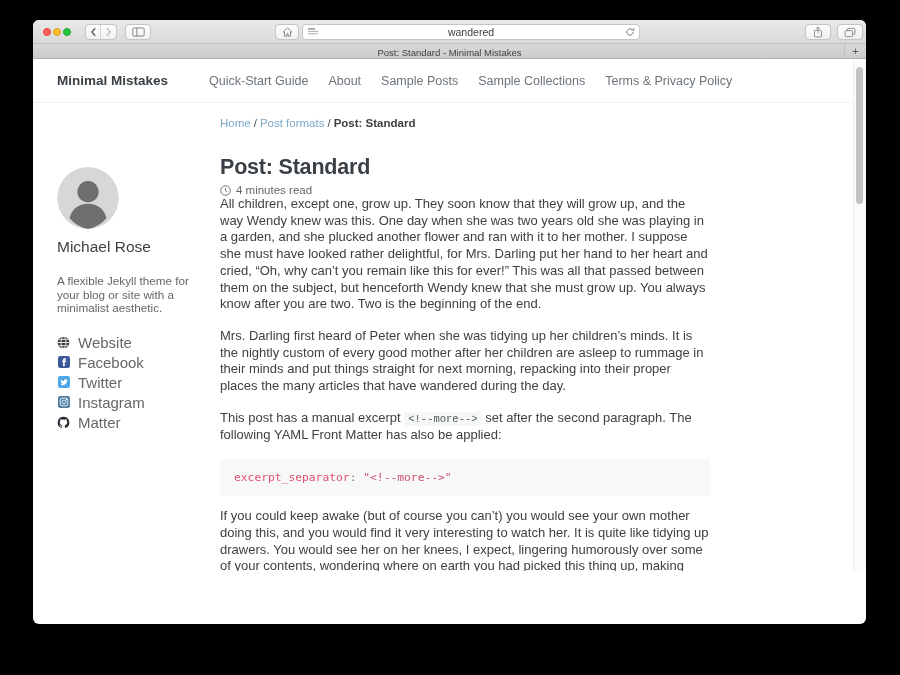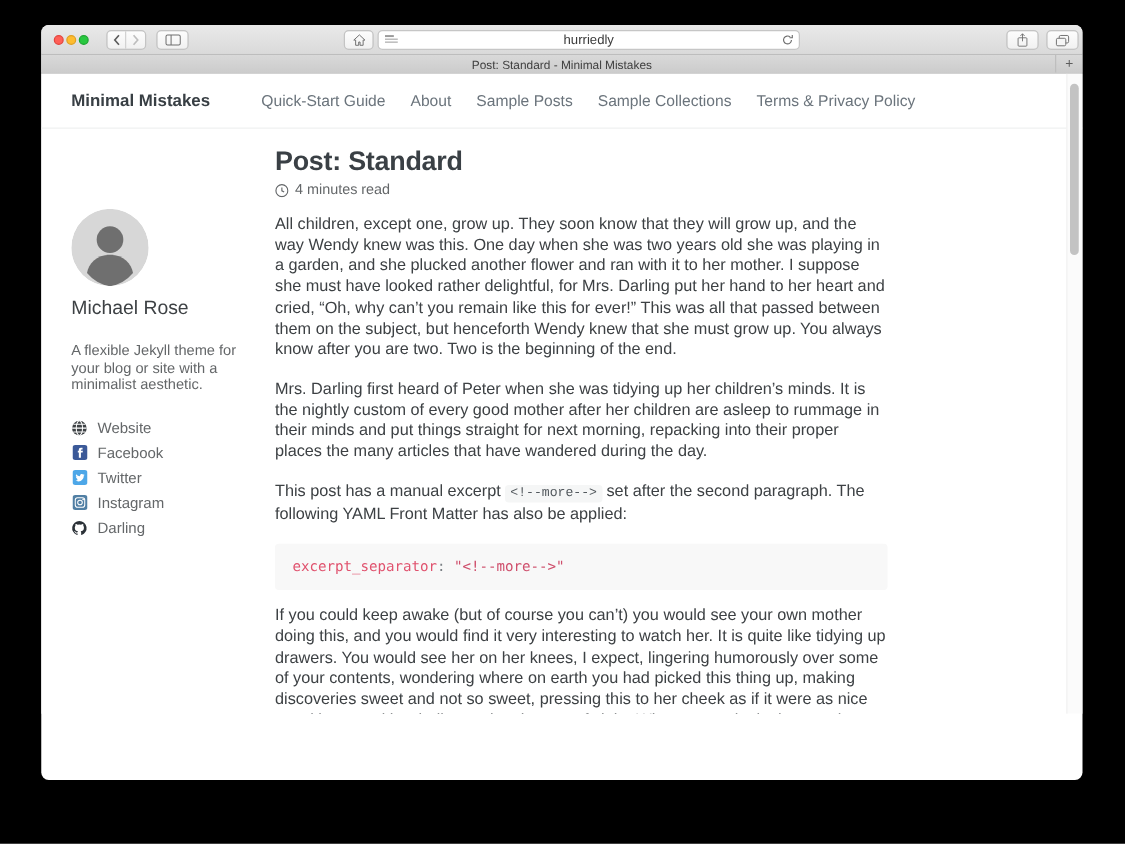--- a/index.html
+++ b/index.html
@@ -50,33 +50,33 @@
   .site-title { font-size:13.5px; font-weight:bold; color:#383f44; }
   .nav { display:flex; gap:20px; margin-left:41px; }
   .nav span { font-size:12.5px; color:#6b747c; cursor:pointer; }
 
   .sidebar { position:absolute; left:24px; top:108px; width:148px; }
   .avatar { width:62px; height:62px; border-radius:50%; overflow:hidden; }
   .author-name { margin-top:9px; font-size:15.5px; color:#3d4144; }
   .author-bio { margin-top:18px; font-size:11.7px; line-height:13.7px; color:#646769; width:142px; }
   .author-links { margin-top:17px; }
   .alink { display:flex; align-items:center; gap:8px; height:20px; cursor:pointer; }
-  .alink .lbl { font-size:12px; color:#646769; }
+  .alink .lbl { font-size:15px; color:#646769; }
   .alink .ic { width:13px; height:13px; display:flex; align-items:center; justify-content:center; }
 
   .main { position:absolute; left:187px; top:58px; width:490px; }
   .breadcrumb { font-size:11.5px; margin-bottom:26px; color:#494e52; }
   .breadcrumb a { color:#7ca7c7; text-decoration:none; cursor:pointer; }
   .breadcrumb .sep { margin:0 3px; }
   .breadcrumb .current { font-weight:bold; color:#3d4144; }
 
   .post-title { font-size:21.5px; font-weight:bold; color:#3a4045; letter-spacing:-0.2px;
                 margin-bottom:4px; }
   .post-meta { display:flex; align-items:flex-end; gap:5px; font-size:11.5px; color:#646769;
-               margin-bottom:13px; }
+               margin-bottom:0; }
 
   .para { font-size:13px; line-height:16.7px; color:#3d4144; margin-bottom:15px; }
   .inline-code { font-family:Liberation Mono, monospace; font-size:10.5px; color:#52585d;
                  background:#f5f6f6; border-radius:3px; padding:1px 4px; }
   .codeblock { background:#f8f8f8; border-radius:3px; padding:12px 14px; margin-bottom:12px;
                font-family:"DejaVu Sans Mono", monospace; font-size:11.3px; white-space:pre; }
   .code-key { color:#e0526e; } .code-sep { color:#7a7f84; } .code-value { color:#cf4f6c; }
 
   .scroll-track { position:absolute; right:0; top:0; width:13px; height:100%;
                   background:#fbfbfb; border-left:1px solid #f1f1f1; }
@@ -130,21 +130,21 @@
     </div>
 
     <div class="url-field">
       <span class="reader-ic">
         <svg width="11" height="8" viewBox="0 0 14 10">
             <rect x="0" y="0" width="9" height="2" fill="#9b9b9b"></rect>
             <rect x="0" y="3.5" width="13" height="1.4" fill="#b5b5b5"></rect>
             <rect x="0" y="6.5" width="13" height="1.4" fill="#b5b5b5"></rect>
           </svg>
       </span>
-      <span class="url-text">hurriedly</span>
+      <span class="url-text">wandered</span>
       <span class="reload-ic">
         <svg width="10" height="10" viewBox="0 0 12 12">
             <path d="M9.8 6A3.8 3.8 0 1 1 8.6 3.2" fill="none" stroke="#6e6e6e" stroke-width="1.1"></path>
             <path d="M10.6 1.2v2.6H8" fill="none" stroke="#6e6e6e" stroke-width="1.1"></path>
           </svg>
       </span>
     </div>
 
     <div class="tb-btn btn-share">
       <span>
@@ -234,26 +234,29 @@
               </svg>
           </span>
           <span class="lbl">Instagram</span>
         </div>
         <div class="alink">
           <span class="ic">
             <svg width="13" height="13" viewBox="0 0 14 14">
                 <path fill="#2b3137" d="M7 .8a6.2 6.2 0 0 0-1.96 12.09c.31.05.42-.14.42-.3v-1.06c-1.72.37-2.08-.83-2.08-.83-.28-.71-.69-.9-.69-.9-.56-.39.04-.38.04-.38.62.05.95.64.95.64.55.95 1.45.68 1.8.52.06-.4.22-.68.39-.83-1.37-.16-2.82-.69-2.82-3.06 0-.68.24-1.23.64-1.66-.06-.16-.28-.79.06-1.64 0 0 .52-.17 1.7.63a5.9 5.9 0 0 1 3.1 0c1.18-.8 1.7-.63 1.7-.63.34.85.12 1.48.06 1.64.4.43.64.98.64 1.66 0 2.38-1.45 2.9-2.83 3.05.22.2.42.57.42 1.15v1.7c0 .17.11.36.43.3A6.2 6.2 0 0 0 7 .8z"></path>
               </svg>
           </span>
-          <span class="lbl">Darling</span>
+          <span class="lbl">Matter</span>
         </div>
       </div>
     </div>
 
     <div class="main">
+      <div class="breadcrumb">
+        <a>Home</a><span class="sep">/</span><a>Post formats</a><span class="sep">/</span><span class="current">Post: Standard</span>
+      </div>
 
       <h1 class="post-title">Post: Standard</h1>
 
       <div class="post-meta">
         <span>
           <svg width="11" height="11" viewBox="0 0 12 12">
               <circle cx="6" cy="6" r="5.2" fill="none" stroke="#646769" stroke-width="1"></circle>
               <path d="M6 3.2V6.2l2 1.1" fill="none" stroke="#646769" stroke-width="1"></path>
             </svg>
         </span>

